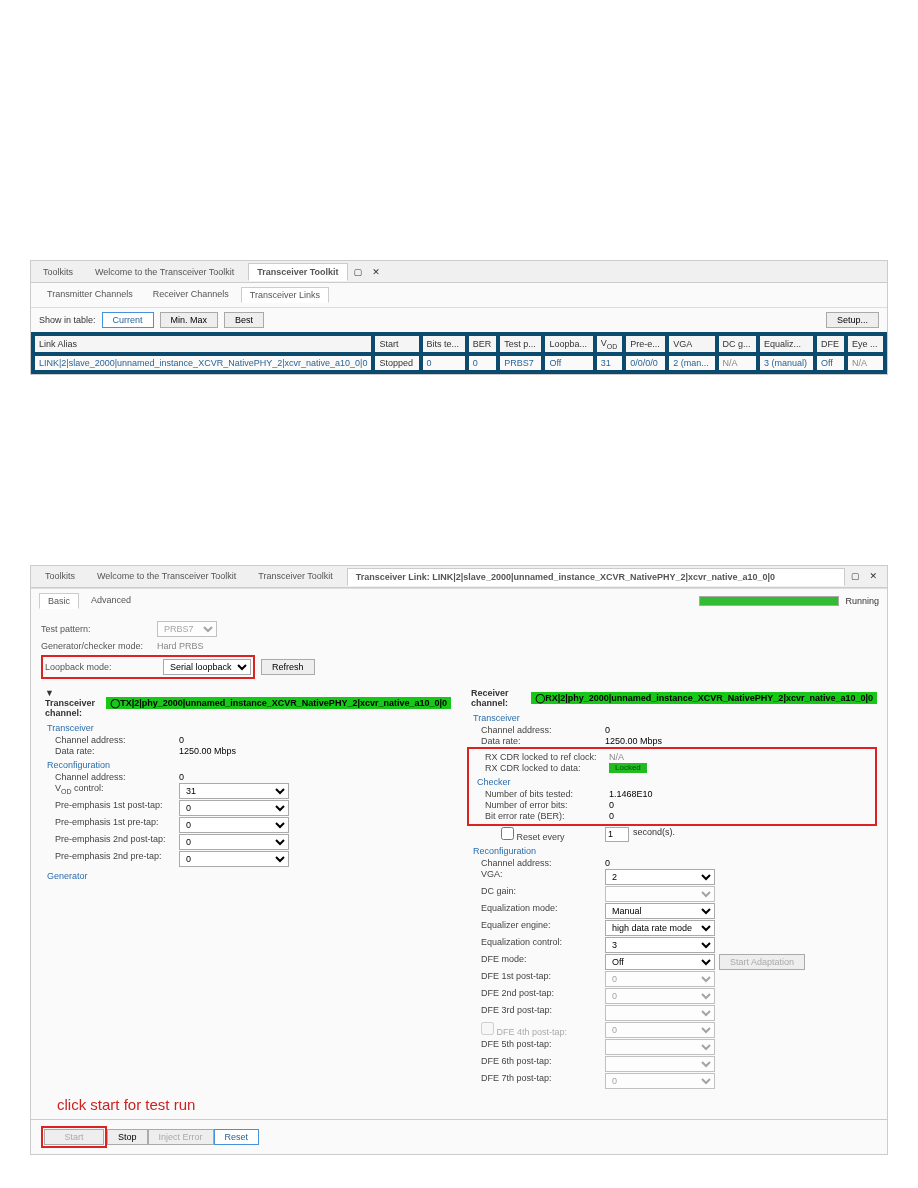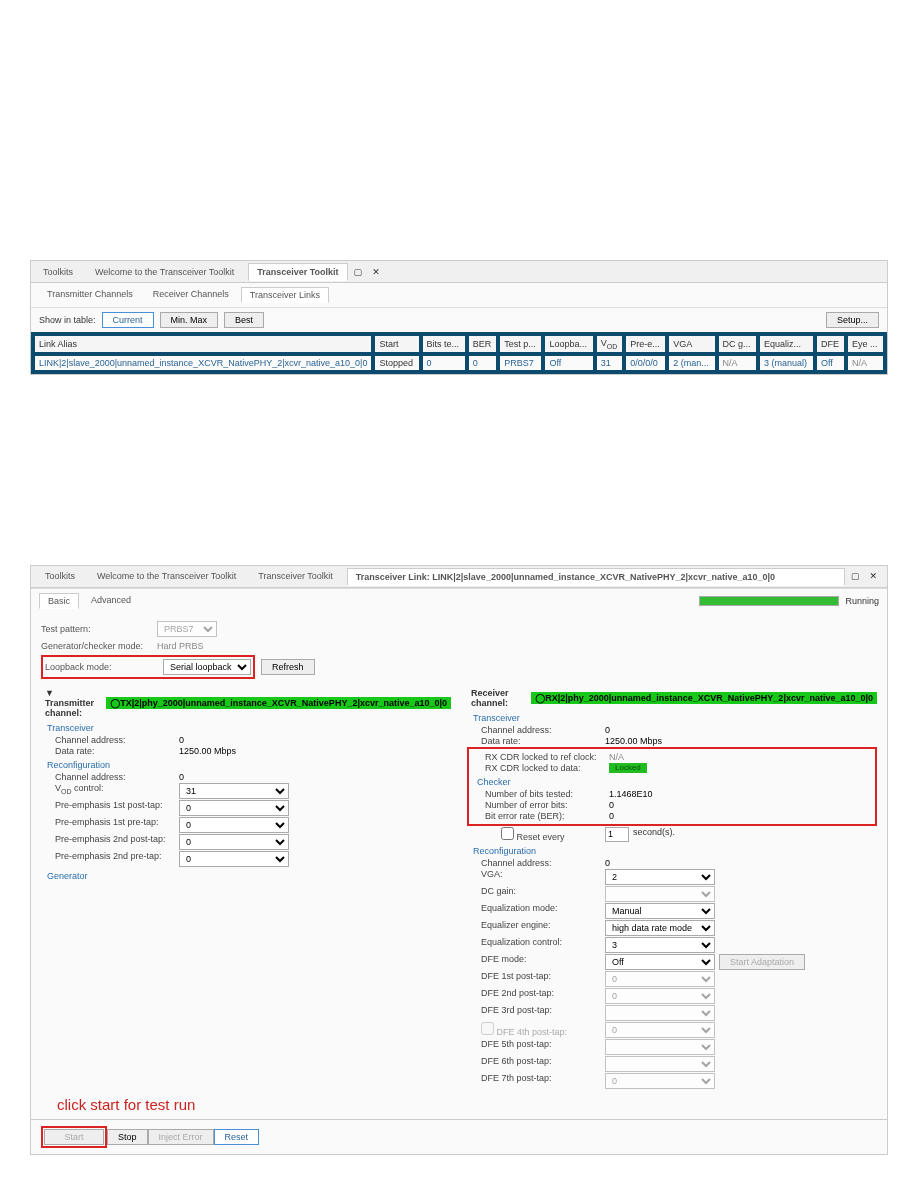--- a/index.html
+++ b/index.html
@@ -146,21 +146,21 @@
         <span class="ctrl-label" style="width:100px">Loopback mode:</span>
         <select class="sel"><option>Serial loopback</option></select>
       </span>
       <button class="btn">Refresh</button>
     </div>
 
     <div class="two-col">
 
       <div class="col">
         <div class="header-row">
-          <span style="font-weight:bold;padding:1px 4px">▼ <span>Transmitter channel:</span></span>
+          <span style="font-weight:bold;padding:1px 4px">▼ <span>Transceiver channel:</span></span>
           <div class="green-band" style="flex:1">◯ <span>TX|2|phy_2000|unnamed_instance_XCVR_NativePHY_2|xcvr_native_a10_0|0</span></div>
         </div>
         <div class="section-head">Transceiver</div>
         <div class="kv">
             <span class="k">Channel address:</span>
             <span class="v">0</span>
           </div>
         <div class="kv">
             <span class="k">Data rate:</span>
             <span class="v">1250.00 Mbps</span>

